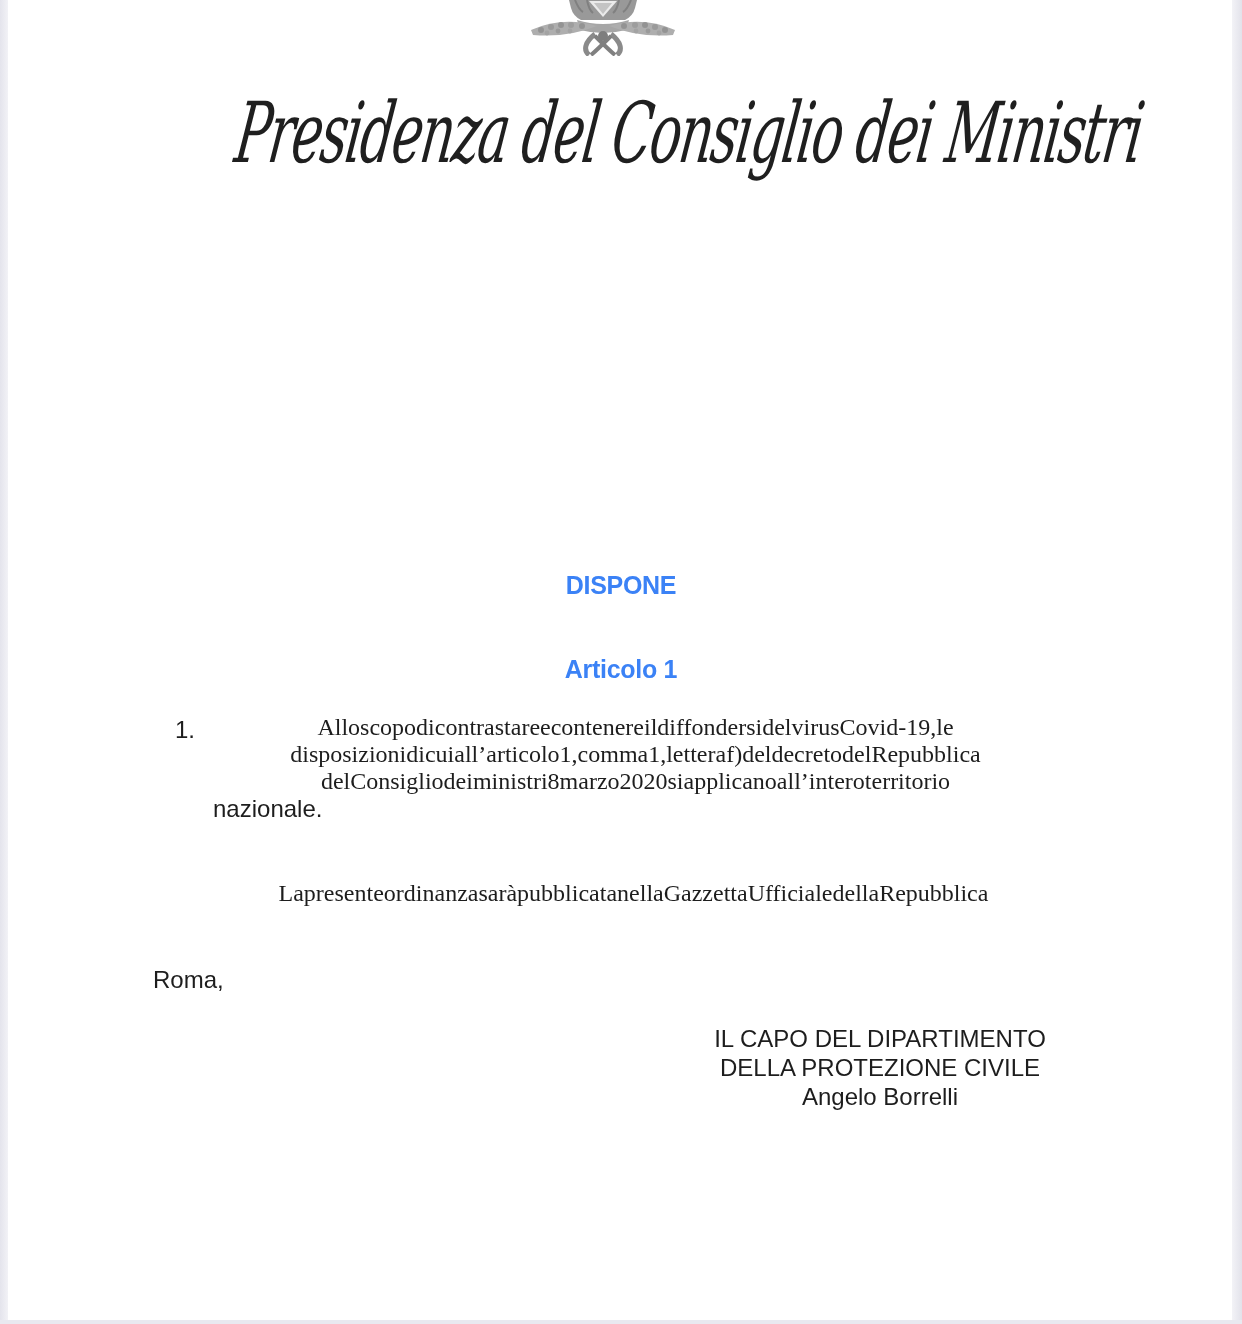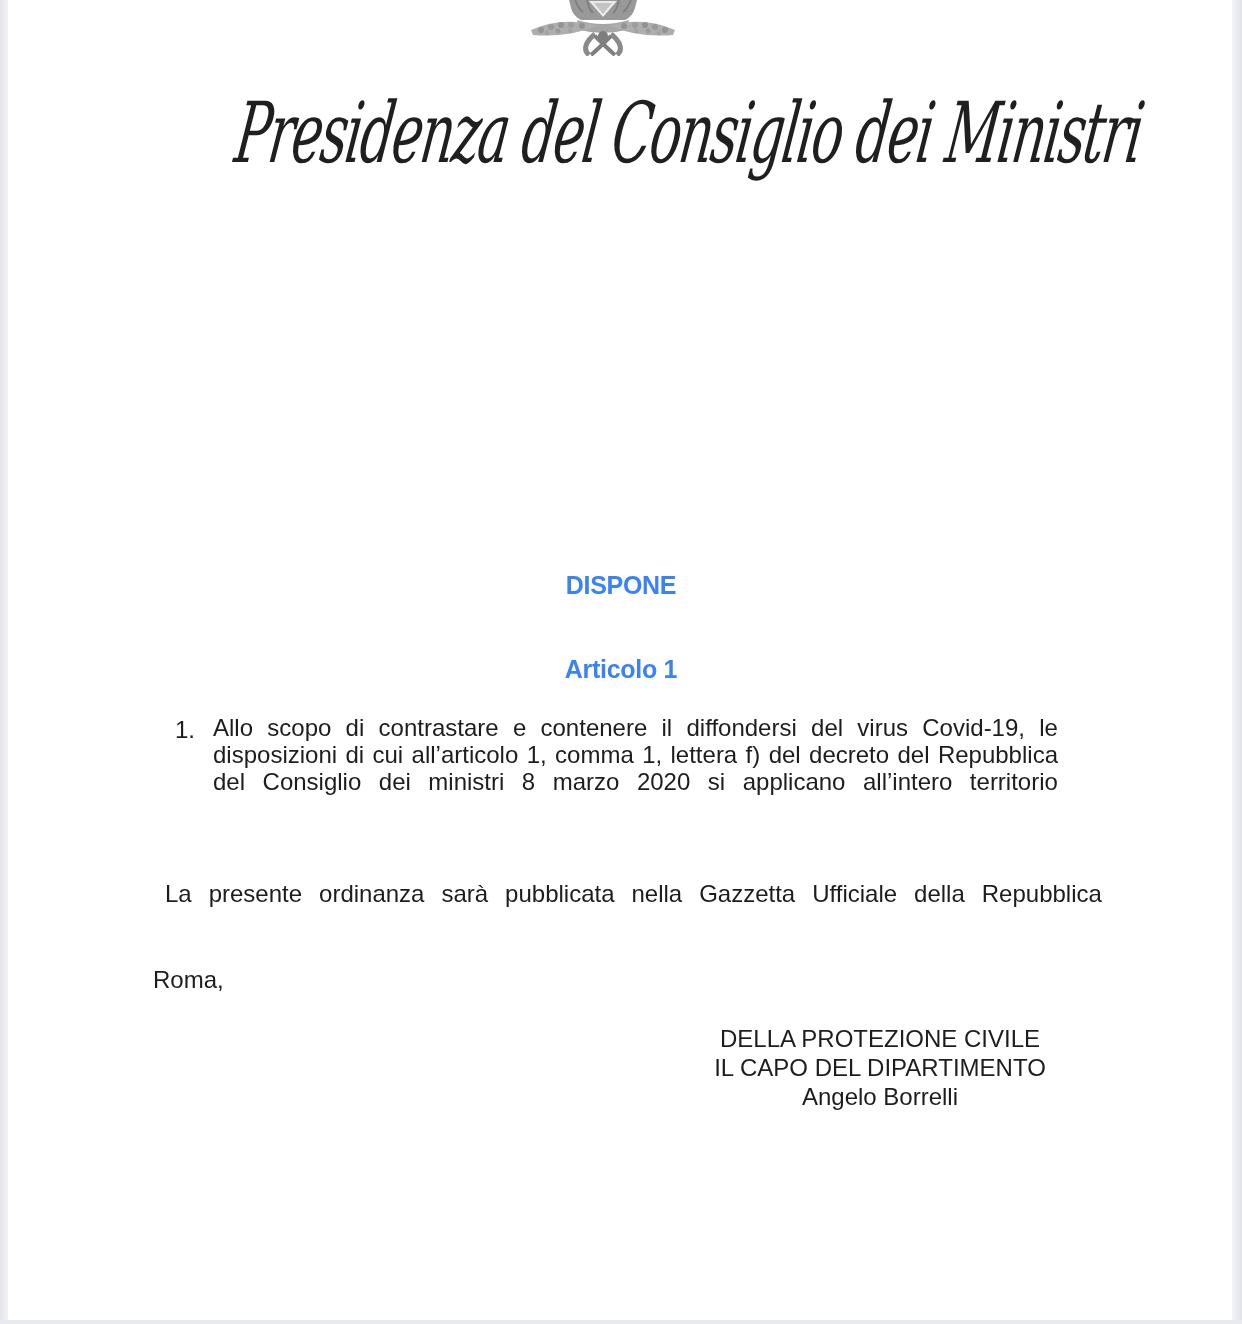--- a/index.html
+++ b/index.html
@@ -27,21 +27,21 @@
   .h-dispone{top:571px;}
   .h-articolo{top:655px;}
   .article-marker{position:absolute;left:175px;top:716px;font-size:24px;line-height:27px;}
   .article-lines{position:absolute;left:213px;top:714px;width:845px;
     font-size:24px;line-height:27px;}
   .gazzetta{position:absolute;left:153px;top:880px;width:937px;
     font-size:24px;line-height:27px;margin-left:12px;}
   .roma{position:absolute;left:153px;top:966px;font-size:24px;line-height:27px;}
   .signature{position:absolute;left:690px;top:1024px;width:380px;
     font-size:24px;line-height:29px;text-align:center;}
-  .jline{display:flex;justify-content:space-between;white-space:nowrap;}
+  .jline{display:flex;justify-content:center;white-space:nowrap;font-family:Liberation Serif, serif;}
   .jline span{flex:0 0 auto;}
   .plain{white-space:nowrap;}
 </style>
 </head>
 <body>
 
 <div class="edge-left"></div>
 <div class="edge-right"></div>
 <div class="edge-bottom"></div>
 
@@ -130,36 +130,37 @@
       <span>dei</span>
       <span>ministri</span>
       <span>8</span>
       <span>marzo</span>
       <span>2020</span>
       <span>si</span>
       <span>applicano</span>
       <span>all’intero</span>
       <span>territorio</span>
     </div>
+  <div class="plain">nazionale.</div>
 </div>
 
 <div class="gazzetta">
   <div class="jline">
       <span>La</span>
       <span>presente</span>
       <span>ordinanza</span>
       <span>sarà</span>
       <span>pubblicata</span>
       <span>nella</span>
       <span>Gazzetta</span>
       <span>Ufficiale</span>
       <span>della</span>
       <span>Repubblica</span>
     </div>
 </div>
 
 <div class="roma">Roma,</div>
 
 <div class="signature">
+  <div>IL CAPO DEL DIPARTIMENTO</div>
   <div>DELLA PROTEZIONE CIVILE</div>
-  <div>IL CAPO DEL DIPARTIMENTO</div>
   <div>Angelo Borrelli</div>
 </div>
 
 </body></html>

